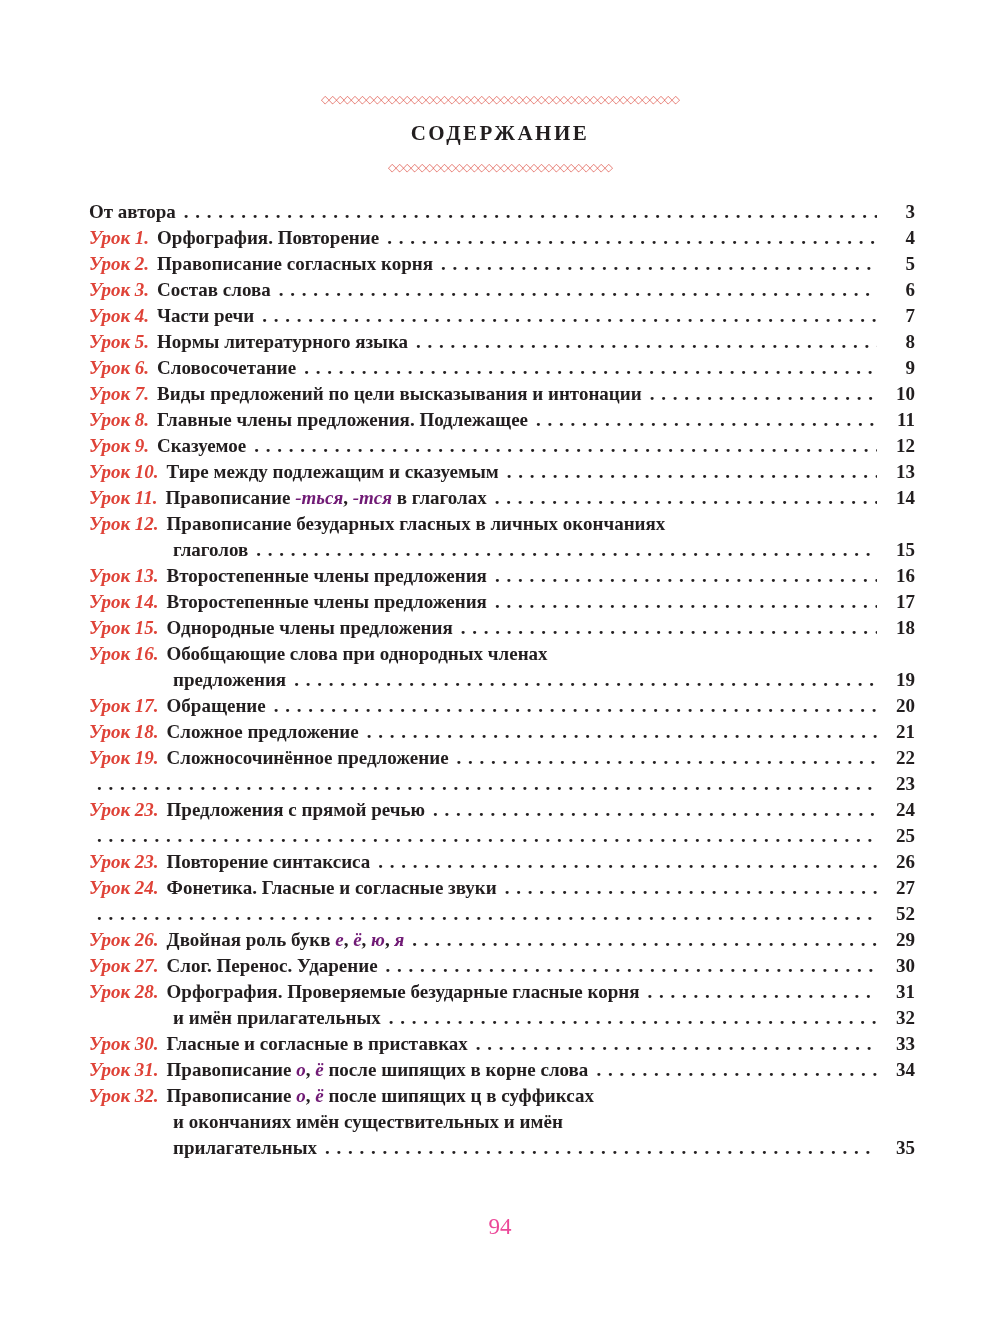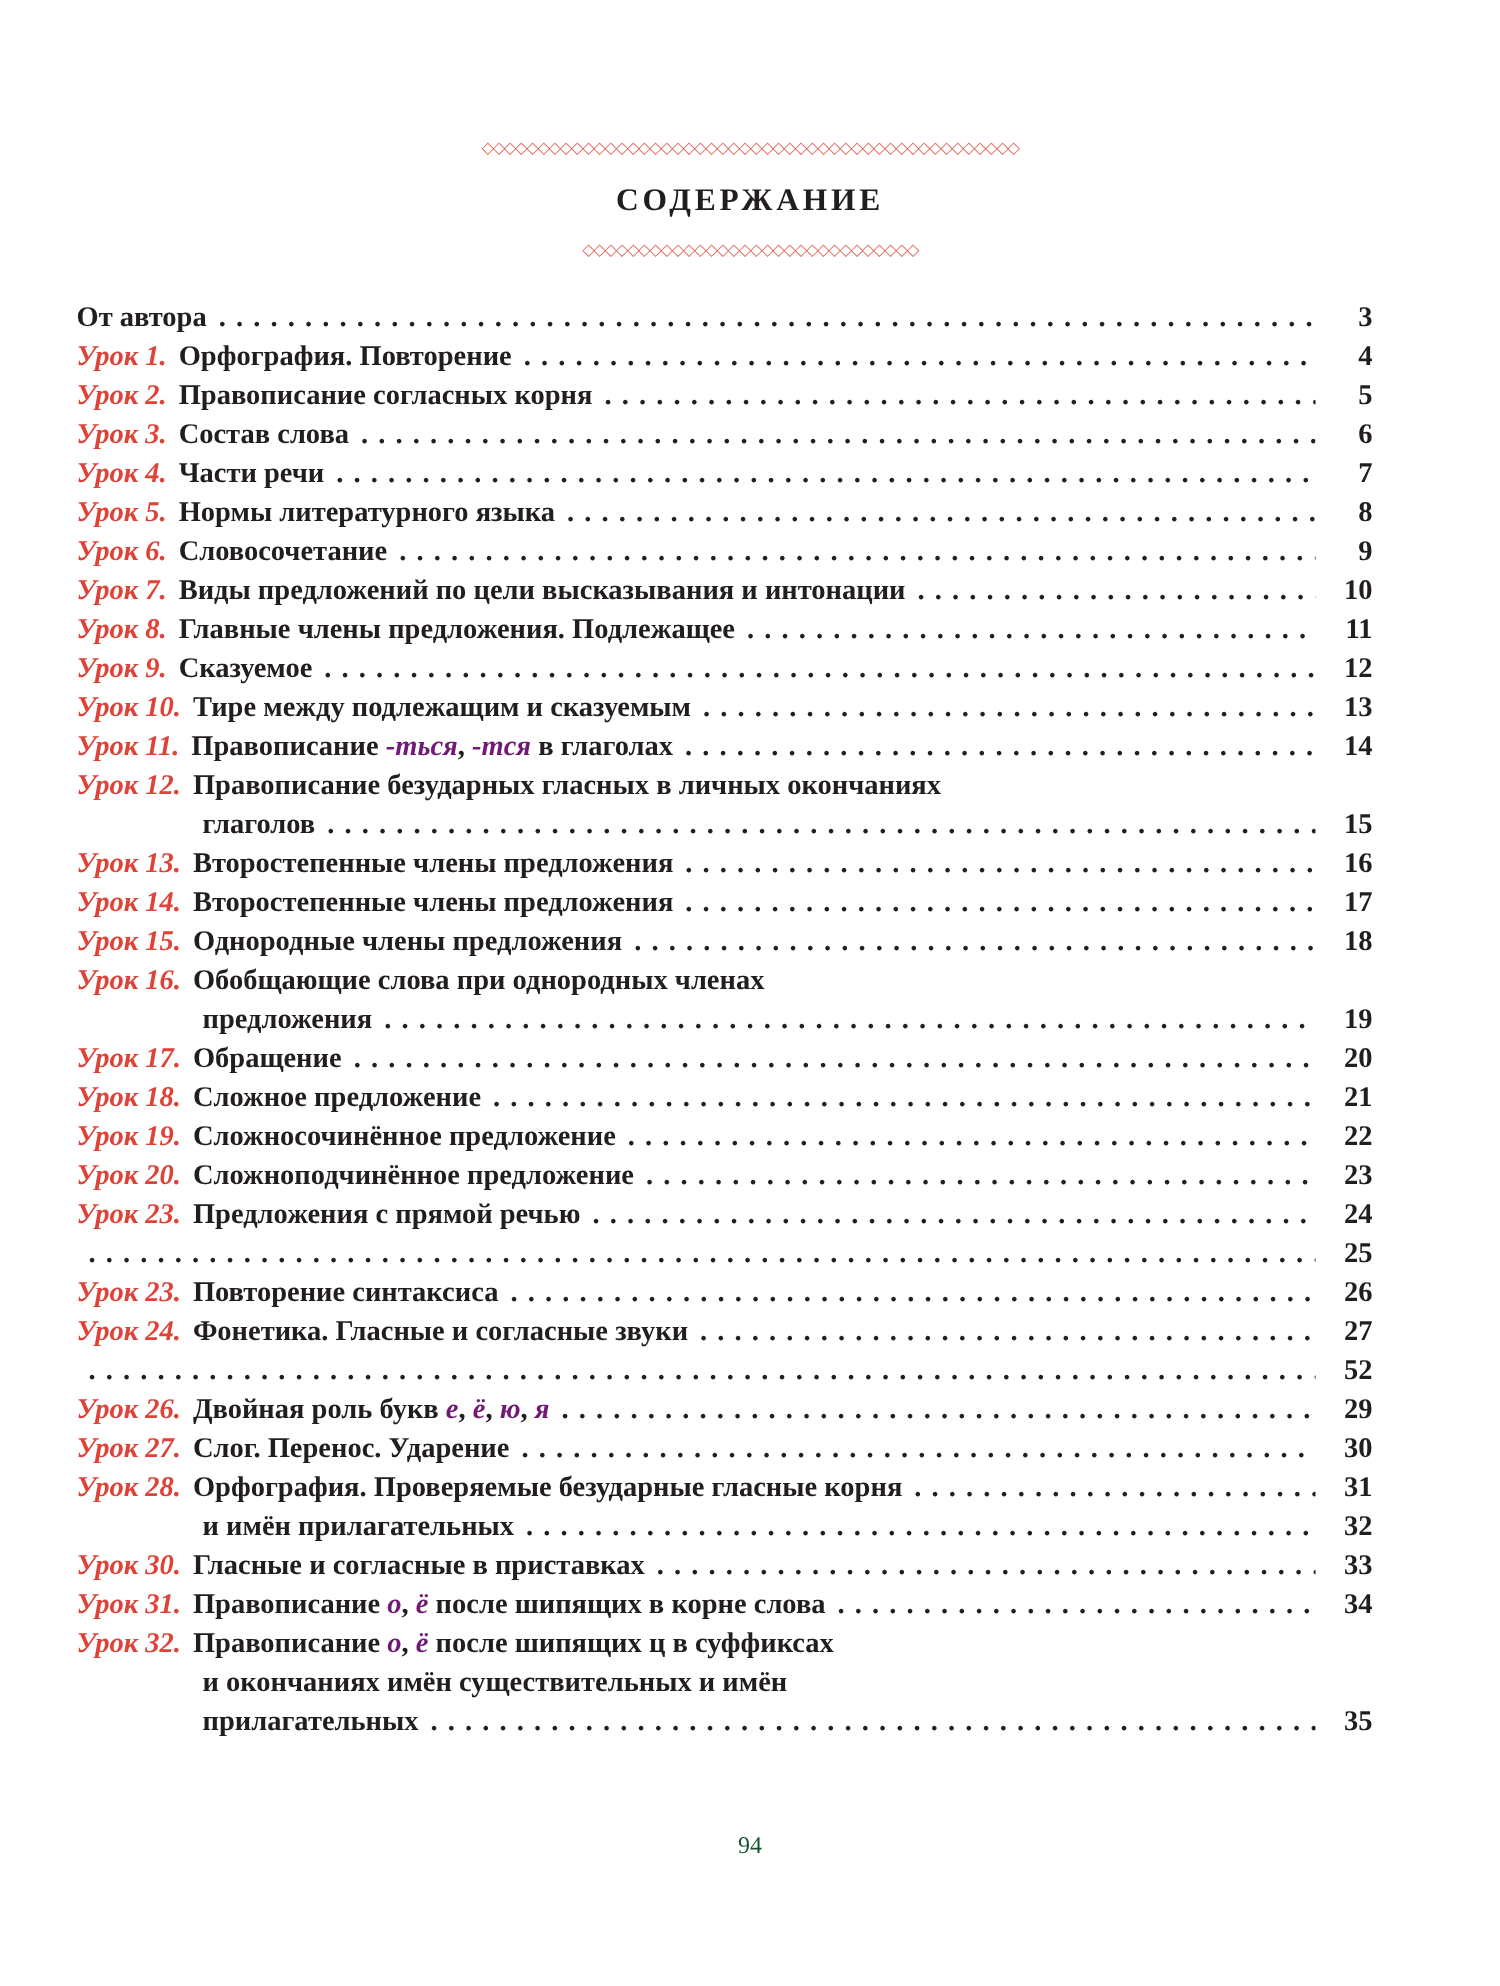--- a/index.html
+++ b/index.html
@@ -30,21 +30,21 @@
   .ornament-mid { margin-top: 16px; }
   .doc-title {
     margin: 16px 0 0 0;
     text-align: center;
     font-size: 21px;
     font-weight: bold;
     letter-spacing: 2.5px;
     color: #221e1f;
   }
   .toc {
-    margin: 26px 85px 0 51px; 
+    margin: 26px 85px 0 89px; 
     font-size: 19px;
     font-weight: bold;
     color: #221e1f;
   }
   .toc-entry { }
   .toc-line {
     display: flex;
     align-items: baseline;
     line-height: 26px;
     white-space: nowrap;
@@ -80,22 +80,22 @@
     flex: 0 0 auto;
     min-width: 34px;
     text-align: right;
   }
   .footer-pagenum {
     position: absolute;
     bottom: 84px;
     left: 0;
     right: 0;
     text-align: center;
-    font-size: 16px;
-    color: #14532d;
+    font-size: 23px;
+    color: #ec4899;
   }
 </style>
 </head>
 <body>
 
 <div class="sheet">
 
   <div class="ornament ornament-top">◇◇◇◇◇◇◇◇◇◇◇◇◇◇◇◇◇◇◇◇◇◇◇◇◇◇◇◇◇◇◇◇◇◇◇◇◇◇◇◇◇◇◇◇◇◇◇◇</div>
 
   <h1 class="doc-title">СОДЕРЖАНИЕ</h1>
@@ -244,21 +244,20 @@
       </div>
       <div class="toc-entry">
         <div class="toc-line">
           <span class="toc-content"><span class="toc-label">Урок 19.</span><span class="seg">Сложносочинённое предложение</span></span>
           <span class="leader">. . . . . . . . . . . . . . . . . . . . . . . . . . . . . . . . . . . . . . . . . . . . . . . . . . . . . . . . . . . . . . . . . . . . . . . . . . . . . . . . . . . . . . . . . . . . . . . . . . . . . . . . . . . . . . . . . . . . . . . . </span>
           <span class="pagenum">22</span>
         </div>
       </div>
       <div class="toc-entry">
         <div class="toc-line">
-          <span class="toc-content"><span class="toc-label">Урок 20.</span><span class="seg">Сложноподчинённое предложение</span></span>
           <span class="leader">. . . . . . . . . . . . . . . . . . . . . . . . . . . . . . . . . . . . . . . . . . . . . . . . . . . . . . . . . . . . . . . . . . . . . . . . . . . . . . . . . . . . . . . . . . . . . . . . . . . . . . . . . . . . . . . . . . . . . . . . </span>
           <span class="pagenum">23</span>
         </div>
       </div>
       <div class="toc-entry">
         <div class="toc-line">
           <span class="toc-content"><span class="toc-label">Урок 23.</span><span class="seg">Предложения с прямой речью</span></span>
           <span class="leader">. . . . . . . . . . . . . . . . . . . . . . . . . . . . . . . . . . . . . . . . . . . . . . . . . . . . . . . . . . . . . . . . . . . . . . . . . . . . . . . . . . . . . . . . . . . . . . . . . . . . . . . . . . . . . . . . . . . . . . . . </span>
           <span class="pagenum">24</span>
         </div>

